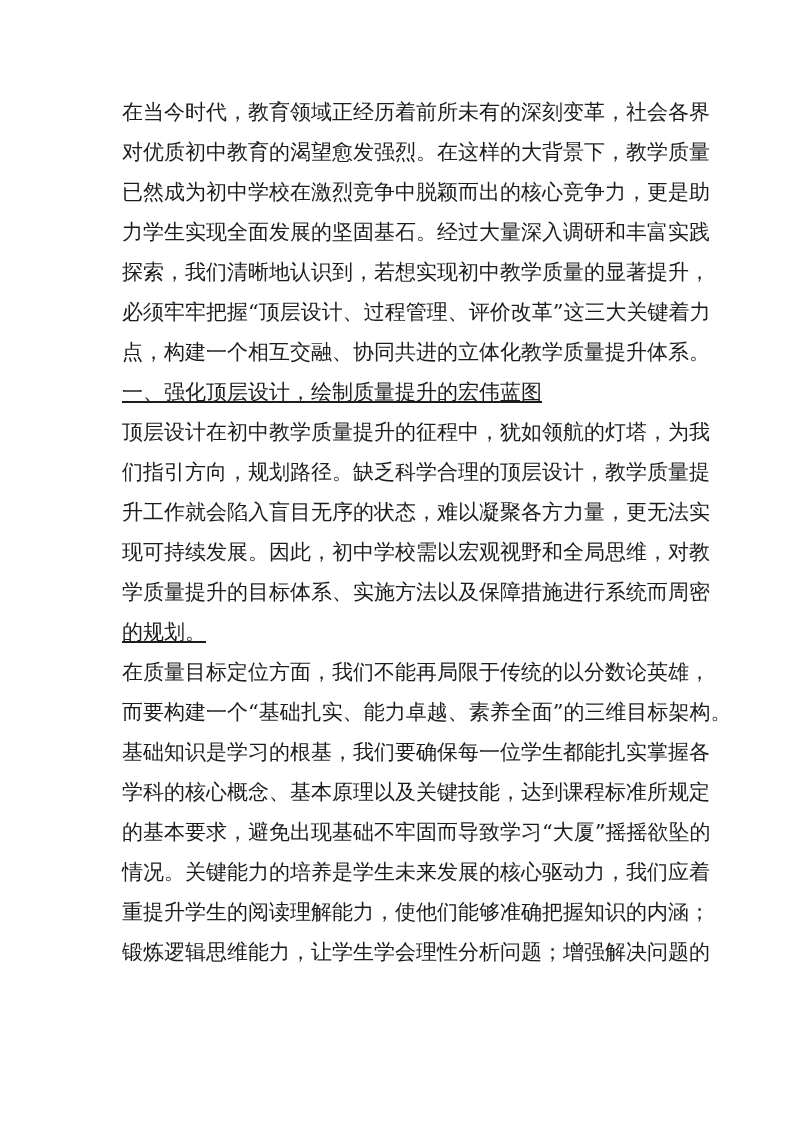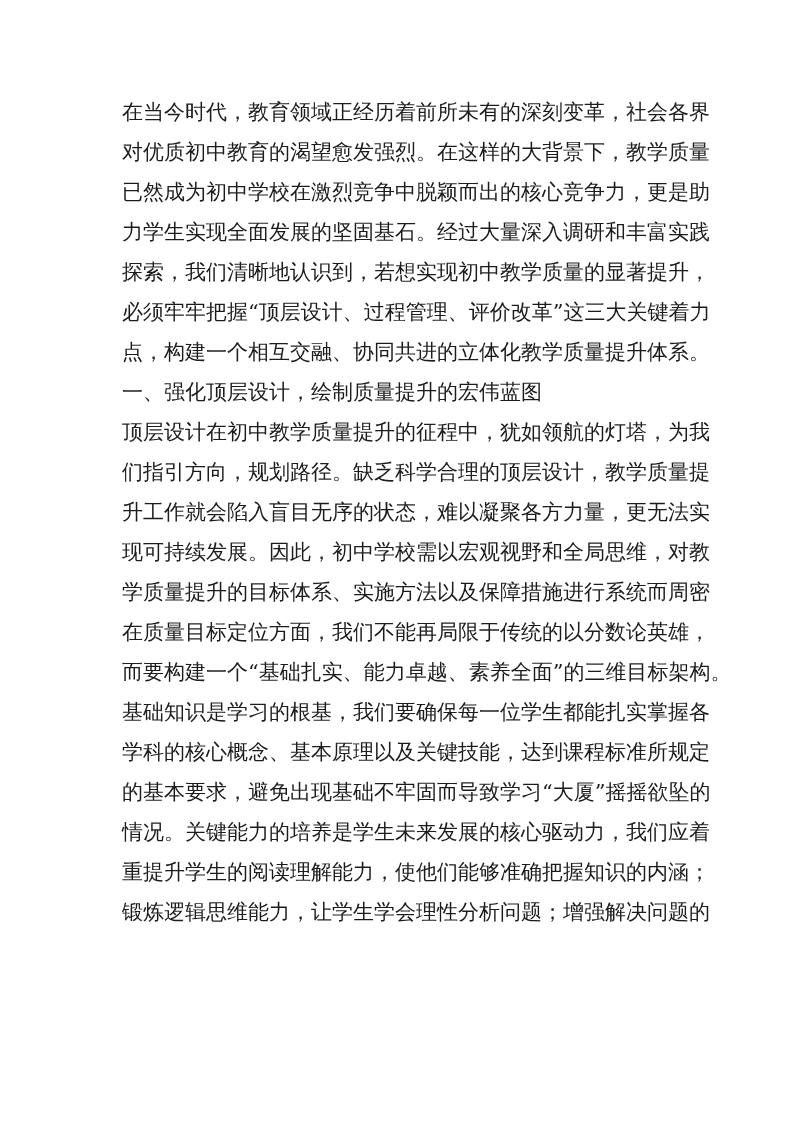--- a/index.html
+++ b/index.html
@@ -40,20 +40,21 @@
     text-align: justify;
     text-align-last: justify;
     -webkit-font-smoothing: antialiased;
   }
 
   
   .doc-line.ragged {
     text-align: center;
     text-align-last: left;
     white-space: nowrap;
+    text-decoration: underline;
   }
 
   
   .doc-line.full {
     display: flex;
     justify-content: space-between;
     white-space: pre;
   }
 
   .doc-line.full > span {
@@ -71,20 +72,21 @@
       <div class="doc-line full"><span>力</span><span>学</span><span>生</span><span>实</span><span>现</span><span>全</span><span>面</span><span>发</span><span>展</span><span>的</span><span>坚</span><span>固</span><span>基</span><span>石</span><span>。</span><span>经</span><span>过</span><span>大</span><span>量</span><span>深</span><span>入</span><span>调</span><span>研</span><span>和</span><span>丰</span><span>富</span><span>实</span><span>践</span></div>
       <div class="doc-line full"><span>探</span><span>索</span><span>，</span><span>我</span><span>们</span><span>清</span><span>晰</span><span>地</span><span>认</span><span>识</span><span>到</span><span>，</span><span>若</span><span>想</span><span>实</span><span>现</span><span>初</span><span>中</span><span>教</span><span>学</span><span>质</span><span>量</span><span>的</span><span>显</span><span>著</span><span>提</span><span>升</span><span>，</span></div>
       <div class="doc-line full"><span>必</span><span>须</span><span>牢</span><span>牢</span><span>把</span><span>握</span><span>“</span><span>顶</span><span>层</span><span>设</span><span>计</span><span>、</span><span>过</span><span>程</span><span>管</span><span>理</span><span>、</span><span>评</span><span>价</span><span>改</span><span>革</span><span>”</span><span>这</span><span>三</span><span>大</span><span>关</span><span>键</span><span>着</span><span>力</span></div>
       <div class="doc-line full"><span>点</span><span>，</span><span>构</span><span>建</span><span>一</span><span>个</span><span>相</span><span>互</span><span>交</span><span>融</span><span>、</span><span>协</span><span>同</span><span>共</span><span>进</span><span>的</span><span>立</span><span>体</span><span>化</span><span>教</span><span>学</span><span>质</span><span>量</span><span>提</span><span>升</span><span>体</span><span>系</span><span>。</span></div>
       <div class="doc-line ragged">一、强化顶层设计，绘制质量提升的宏伟蓝图</div>
       <div class="doc-line full"><span>顶</span><span>层</span><span>设</span><span>计</span><span>在</span><span>初</span><span>中</span><span>教</span><span>学</span><span>质</span><span>量</span><span>提</span><span>升</span><span>的</span><span>征</span><span>程</span><span>中</span><span>，</span><span>犹</span><span>如</span><span>领</span><span>航</span><span>的</span><span>灯</span><span>塔</span><span>，</span><span>为</span><span>我</span></div>
       <div class="doc-line full"><span>们</span><span>指</span><span>引</span><span>方</span><span>向</span><span>，</span><span>规</span><span>划</span><span>路</span><span>径</span><span>。</span><span>缺</span><span>乏</span><span>科</span><span>学</span><span>合</span><span>理</span><span>的</span><span>顶</span><span>层</span><span>设</span><span>计</span><span>，</span><span>教</span><span>学</span><span>质</span><span>量</span><span>提</span></div>
       <div class="doc-line full"><span>升</span><span>工</span><span>作</span><span>就</span><span>会</span><span>陷</span><span>入</span><span>盲</span><span>目</span><span>无</span><span>序</span><span>的</span><span>状</span><span>态</span><span>，</span><span>难</span><span>以</span><span>凝</span><span>聚</span><span>各</span><span>方</span><span>力</span><span>量</span><span>，</span><span>更</span><span>无</span><span>法</span><span>实</span></div>
       <div class="doc-line full"><span>现</span><span>可</span><span>持</span><span>续</span><span>发</span><span>展</span><span>。</span><span>因</span><span>此</span><span>，</span><span>初</span><span>中</span><span>学</span><span>校</span><span>需</span><span>以</span><span>宏</span><span>观</span><span>视</span><span>野</span><span>和</span><span>全</span><span>局</span><span>思</span><span>维</span><span>，</span><span>对</span><span>教</span></div>
       <div class="doc-line full"><span>学</span><span>质</span><span>量</span><span>提</span><span>升</span><span>的</span><span>目</span><span>标</span><span>体</span><span>系</span><span>、</span><span>实</span><span>施</span><span>方</span><span>法</span><span>以</span><span>及</span><span>保</span><span>障</span><span>措</span><span>施</span><span>进</span><span>行</span><span>系</span><span>统</span><span>而</span><span>周</span><span>密</span></div>
+      <div class="doc-line ragged">的规划。</div>
       <div class="doc-line full"><span>在</span><span>质</span><span>量</span><span>目</span><span>标</span><span>定</span><span>位</span><span>方</span><span>面</span><span>，</span><span>我</span><span>们</span><span>不</span><span>能</span><span>再</span><span>局</span><span>限</span><span>于</span><span>传</span><span>统</span><span>的</span><span>以</span><span>分</span><span>数</span><span>论</span><span>英</span><span>雄</span><span>，</span></div>
       <div class="doc-line full"><span>而</span><span>要</span><span>构</span><span>建</span><span>一</span><span>个</span><span>“</span><span>基</span><span>础</span><span>扎</span><span>实</span><span>、</span><span>能</span><span>力</span><span>卓</span><span>越</span><span>、</span><span>素</span><span>养</span><span>全</span><span>面</span><span>”</span><span>的</span><span>三</span><span>维</span><span>目</span><span>标</span><span>架</span><span>构</span><span>。</span></div>
       <div class="doc-line full"><span>基</span><span>础</span><span>知</span><span>识</span><span>是</span><span>学</span><span>习</span><span>的</span><span>根</span><span>基</span><span>，</span><span>我</span><span>们</span><span>要</span><span>确</span><span>保</span><span>每</span><span>一</span><span>位</span><span>学</span><span>生</span><span>都</span><span>能</span><span>扎</span><span>实</span><span>掌</span><span>握</span><span>各</span></div>
       <div class="doc-line full"><span>学</span><span>科</span><span>的</span><span>核</span><span>心</span><span>概</span><span>念</span><span>、</span><span>基</span><span>本</span><span>原</span><span>理</span><span>以</span><span>及</span><span>关</span><span>键</span><span>技</span><span>能</span><span>，</span><span>达</span><span>到</span><span>课</span><span>程</span><span>标</span><span>准</span><span>所</span><span>规</span><span>定</span></div>
       <div class="doc-line full"><span>的</span><span>基</span><span>本</span><span>要</span><span>求</span><span>，</span><span>避</span><span>免</span><span>出</span><span>现</span><span>基</span><span>础</span><span>不</span><span>牢</span><span>固</span><span>而</span><span>导</span><span>致</span><span>学</span><span>习</span><span>“</span><span>大</span><span>厦</span><span>”</span><span>摇</span><span>摇</span><span>欲</span><span>坠</span><span>的</span></div>
       <div class="doc-line full"><span>情</span><span>况</span><span>。</span><span>关</span><span>键</span><span>能</span><span>力</span><span>的</span><span>培</span><span>养</span><span>是</span><span>学</span><span>生</span><span>未</span><span>来</span><span>发</span><span>展</span><span>的</span><span>核</span><span>心</span><span>驱</span><span>动</span><span>力</span><span>，</span><span>我</span><span>们</span><span>应</span><span>着</span></div>
       <div class="doc-line full"><span>重</span><span>提</span><span>升</span><span>学</span><span>生</span><span>的</span><span>阅</span><span>读</span><span>理</span><span>解</span><span>能</span><span>力</span><span>，</span><span>使</span><span>他</span><span>们</span><span>能</span><span>够</span><span>准</span><span>确</span><span>把</span><span>握</span><span>知</span><span>识</span><span>的</span><span>内</span><span>涵</span><span>；</span></div>
       <div class="doc-line full"><span>锻</span><span>炼</span><span>逻</span><span>辑</span><span>思</span><span>维</span><span>能</span><span>力</span><span>，</span><span>让</span><span>学</span><span>生</span><span>学</span><span>会</span><span>理</span><span>性</span><span>分</span><span>析</span><span>问</span><span>题</span><span>；</span><span>增</span><span>强</span><span>解</span><span>决</span><span>问</span><span>题</span><span>的</span></div>
     </div>
 </div>

